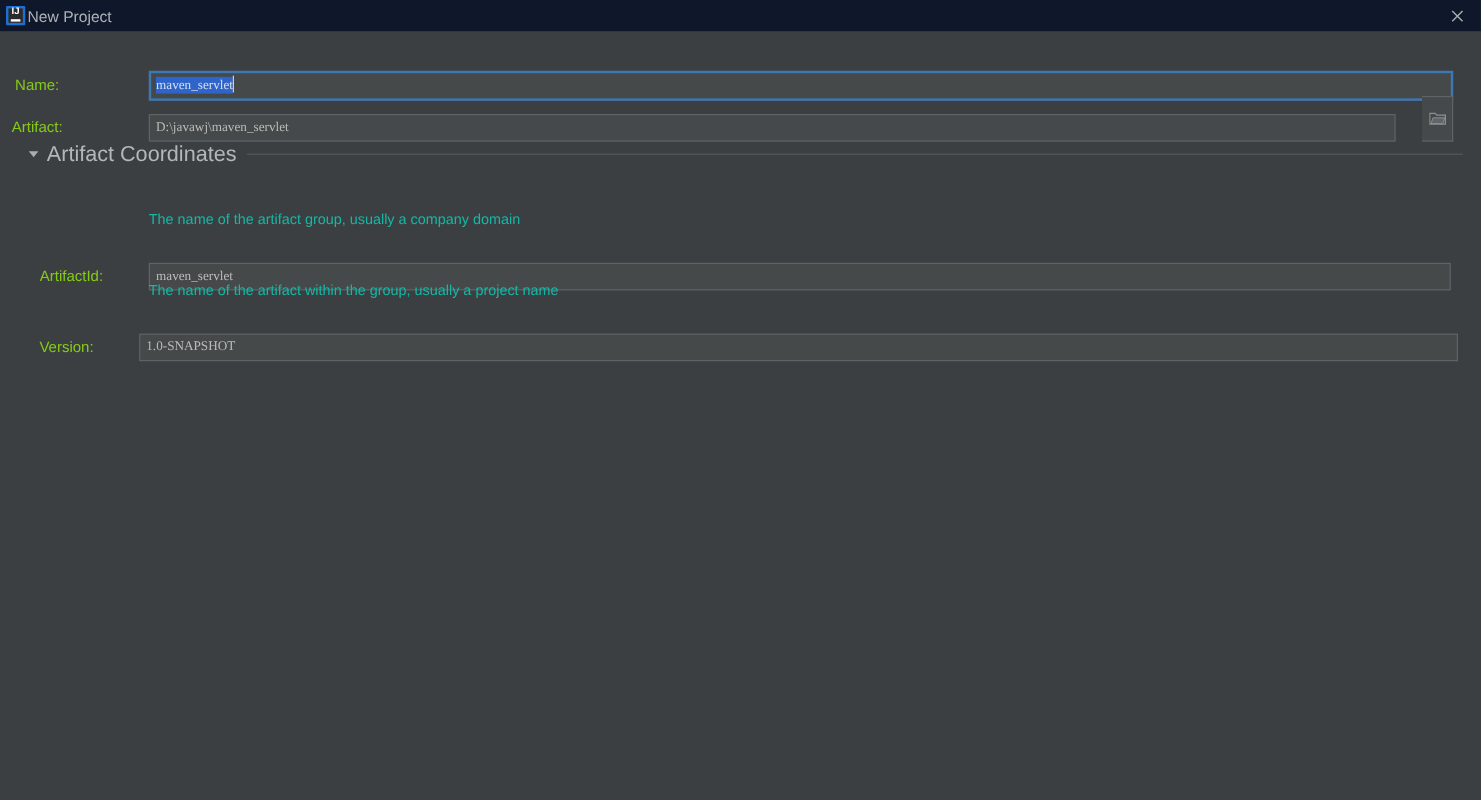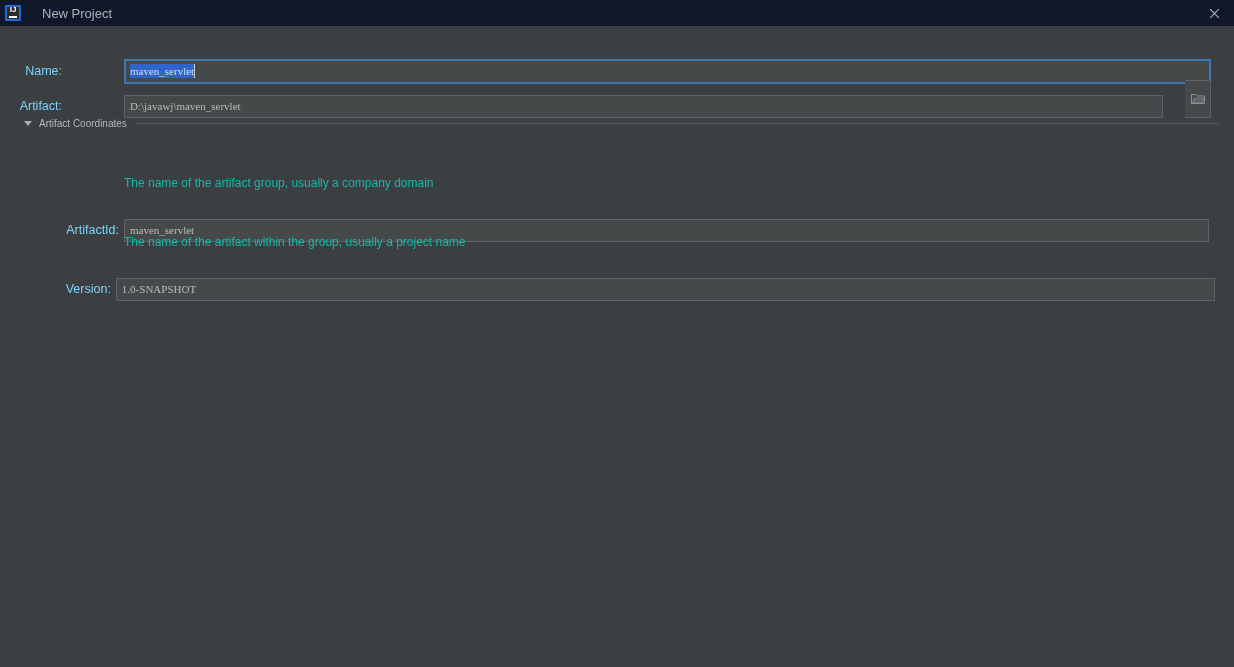--- a/index.html
+++ b/index.html
@@ -53,21 +53,21 @@
     color: #ffffff;
     letter-spacing: 0px;
   }
   .ij-icon .bar {
     position: absolute;
     left: 4px; top: 11px;
     width: 8px; height: 2px;
     background: #ffffff;
   }
   .title-text {
-    margin-left: 21px;
+    margin-left: 2px;
     font-size: 13px;
     color: #a9b7c6;
     color: #aeb3b7;
   }
   .close-btn {
     position: absolute;
     right: 8px; top: 2px;
     width: 24px; height: 22px;
     display: flex;
     align-items: center;
@@ -85,22 +85,22 @@
     left: 0; top: 26px;
     width: 1234px;
     height: 600px;
   }
   .row {
     position: absolute;
     display: flex;
     align-items: center;
   }
   .label {
-    text-align: right;
-    color: #7dd3fc;
+    text-align: center;
+    color: #84cc16;
     font-size: 12.5px;
     white-space: nowrap;
     margin-top: 13px;
   }
   .field {
     box-sizing: border-box;
     background: #45494a;
     border: 1px solid #5e6366;
     height: 23px;
     line-height: 21px;
@@ -164,21 +164,21 @@
   .tri {
     width: 0; height: 0;
     border-left: 4.5px solid transparent;
     border-right: 4.5px solid transparent;
     border-top: 5px solid #a9adb0;
     margin-right: 7px;
     cursor: pointer;
   }
   .section-title {
     color: #b4b7ba;
-    font-size: 10px;
+    font-size: 18px;
     white-space: nowrap;
   }
   .section-line {
     flex: 1;
     height: 1px;
     background: #55595b;
     margin-left: 9px;
   }
 
   

